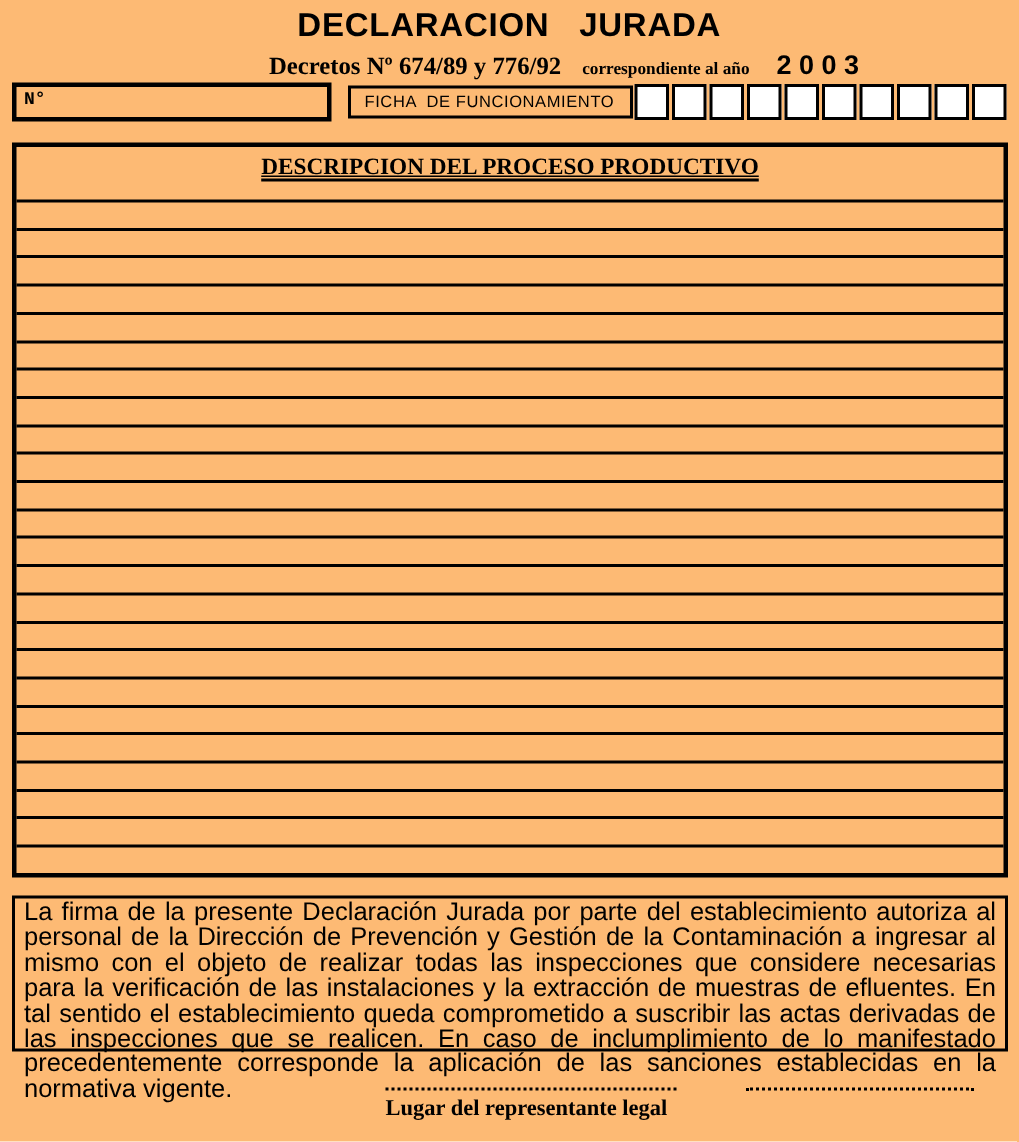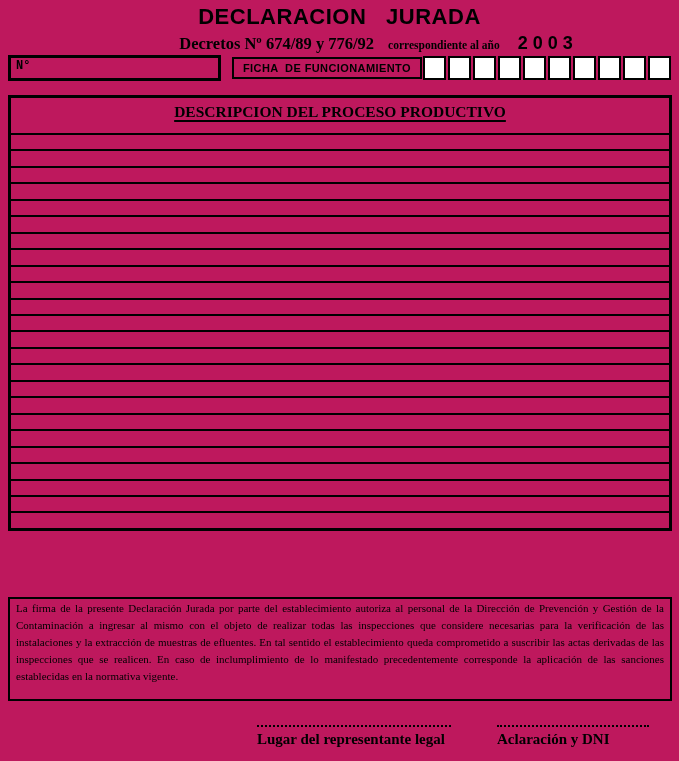--- a/index.html
+++ b/index.html
@@ -1,20 +1,20 @@
 <!DOCTYPE html>
 <html><head>
 <meta charset="utf-8">
 <style>
   html, body { margin: 0; padding: 0; background: #fff; }
   .page {
     position: relative;
     width: 679px;
     height: 761px;
-    background: #be185d;
+    background: #fdba74;
     color: #000;
     font-family: "Liberation Serif", serif;
     overflow: hidden;
   }
   .pre { white-space: pre; }
 
   
   .form-title {
     position: absolute;
     top: 4px; left: 0; width: 679px;
@@ -72,21 +72,21 @@
     left: 232px; top: 57px;
     width: 190px; height: 22px;
     border: 2px solid #000;
     box-sizing: border-box;
     display: flex;
     align-items: center;
     padding-left: 9px;
   }
   .ficha-label {
     font-family: "Liberation Sans", sans-serif;
-    font-weight: bold;
+    font-weight: normal;
     font-size: 11px;
     letter-spacing: 0.4px;
   }
   .ficha-cells {
     position: absolute;
     left: 423px; top: 56px;
     width: 250px; height: 24px;
     display: flex;
     gap: 2px;
   }
@@ -94,25 +94,26 @@
     width: 23px; height: 24px;
     border: 2px solid #000;
     box-sizing: border-box;
     background: #fff;
   }
 
   
   .process-box {
     position: absolute;
     left: 8px; top: 95px;
-    width: 664px; height: 436px;
+    width: 664px; height: 490px;
     border: 3px solid #000;
     box-sizing: border-box;
     display: flex;
     flex-direction: column;
+    text-decoration: underline;
   }
   .process-title-row {
     height: 35px;
     flex: 0 0 35px;
     display: flex;
     justify-content: center;
   }
   .process-title {
     font-family: "Liberation Serif", serif;
     font-weight: bold;
@@ -136,22 +137,22 @@
   .legal-box {
     position: absolute;
     left: 8px; top: 597px;
     width: 664px; height: 104px;
     border: 2px solid #000;
     box-sizing: border-box;
   }
   .legal-text {
     margin: 0;
     padding: 1px 6px 1px 6px;
-    font-family: Liberation Serif, serif;
-    font-size: 11px;
+    font-family: Liberation Sans, sans-serif;
+    font-size: 17px;
     line-height: 16.9px;
     text-align: justify;
   }
 
   
   .signature-block { position: absolute; top: 716px; }
   .sig-1 { left: 14px;  width: 190px; }
   .sig-2 { left: 257px; width: 194px; }
   .sig-3 { left: 497px; width: 152px; }
   .dotted-line {
@@ -237,16 +238,15 @@
   </div>
 
 
   <div class="signature-block sig-2">
     <div class="dotted-line"></div>
     <div class="signature-label">Lugar del representante legal</div>
   </div>
 
   <div class="signature-block sig-3">
     <div class="dotted-line"></div>
-    <div class="signature-label">Aclaración y DNI</div>
   </div>
 
 </div>
 
 </body></html>

